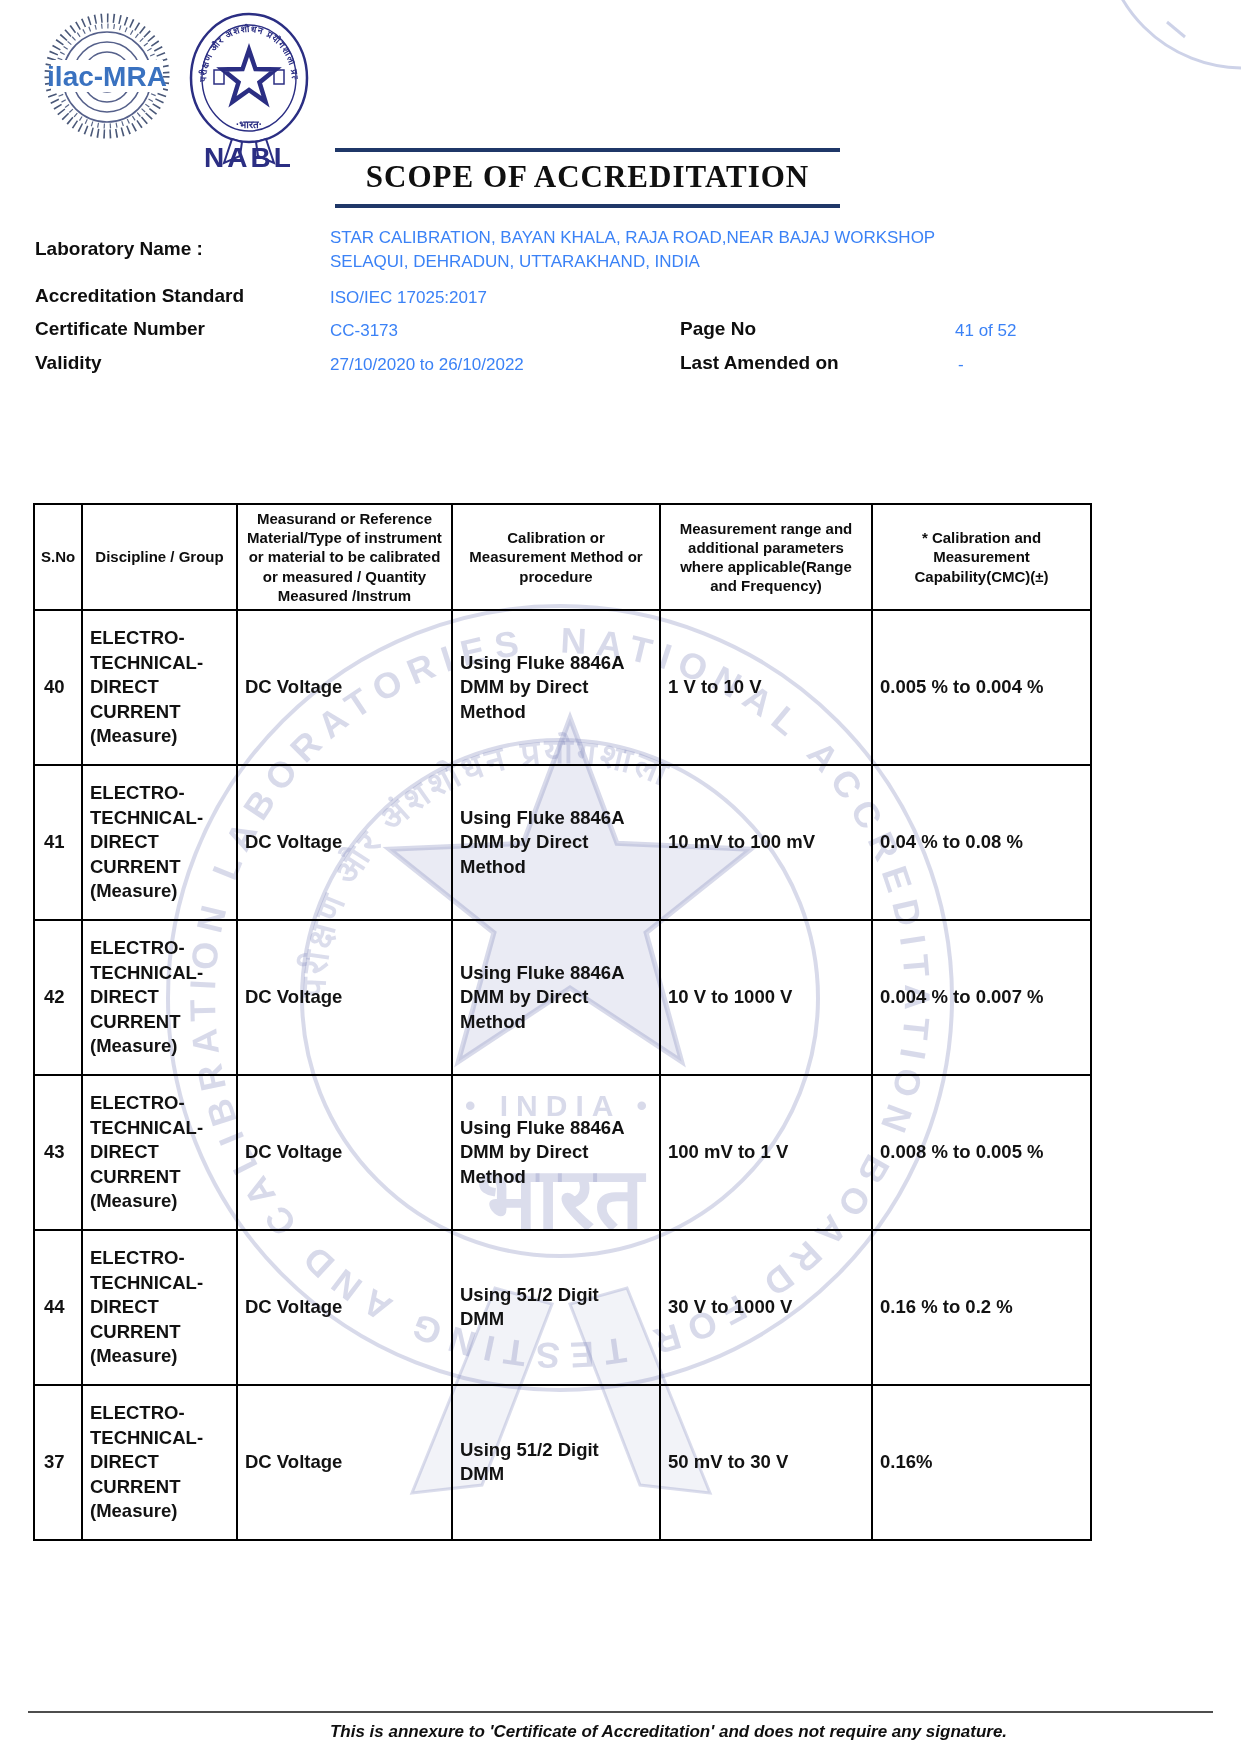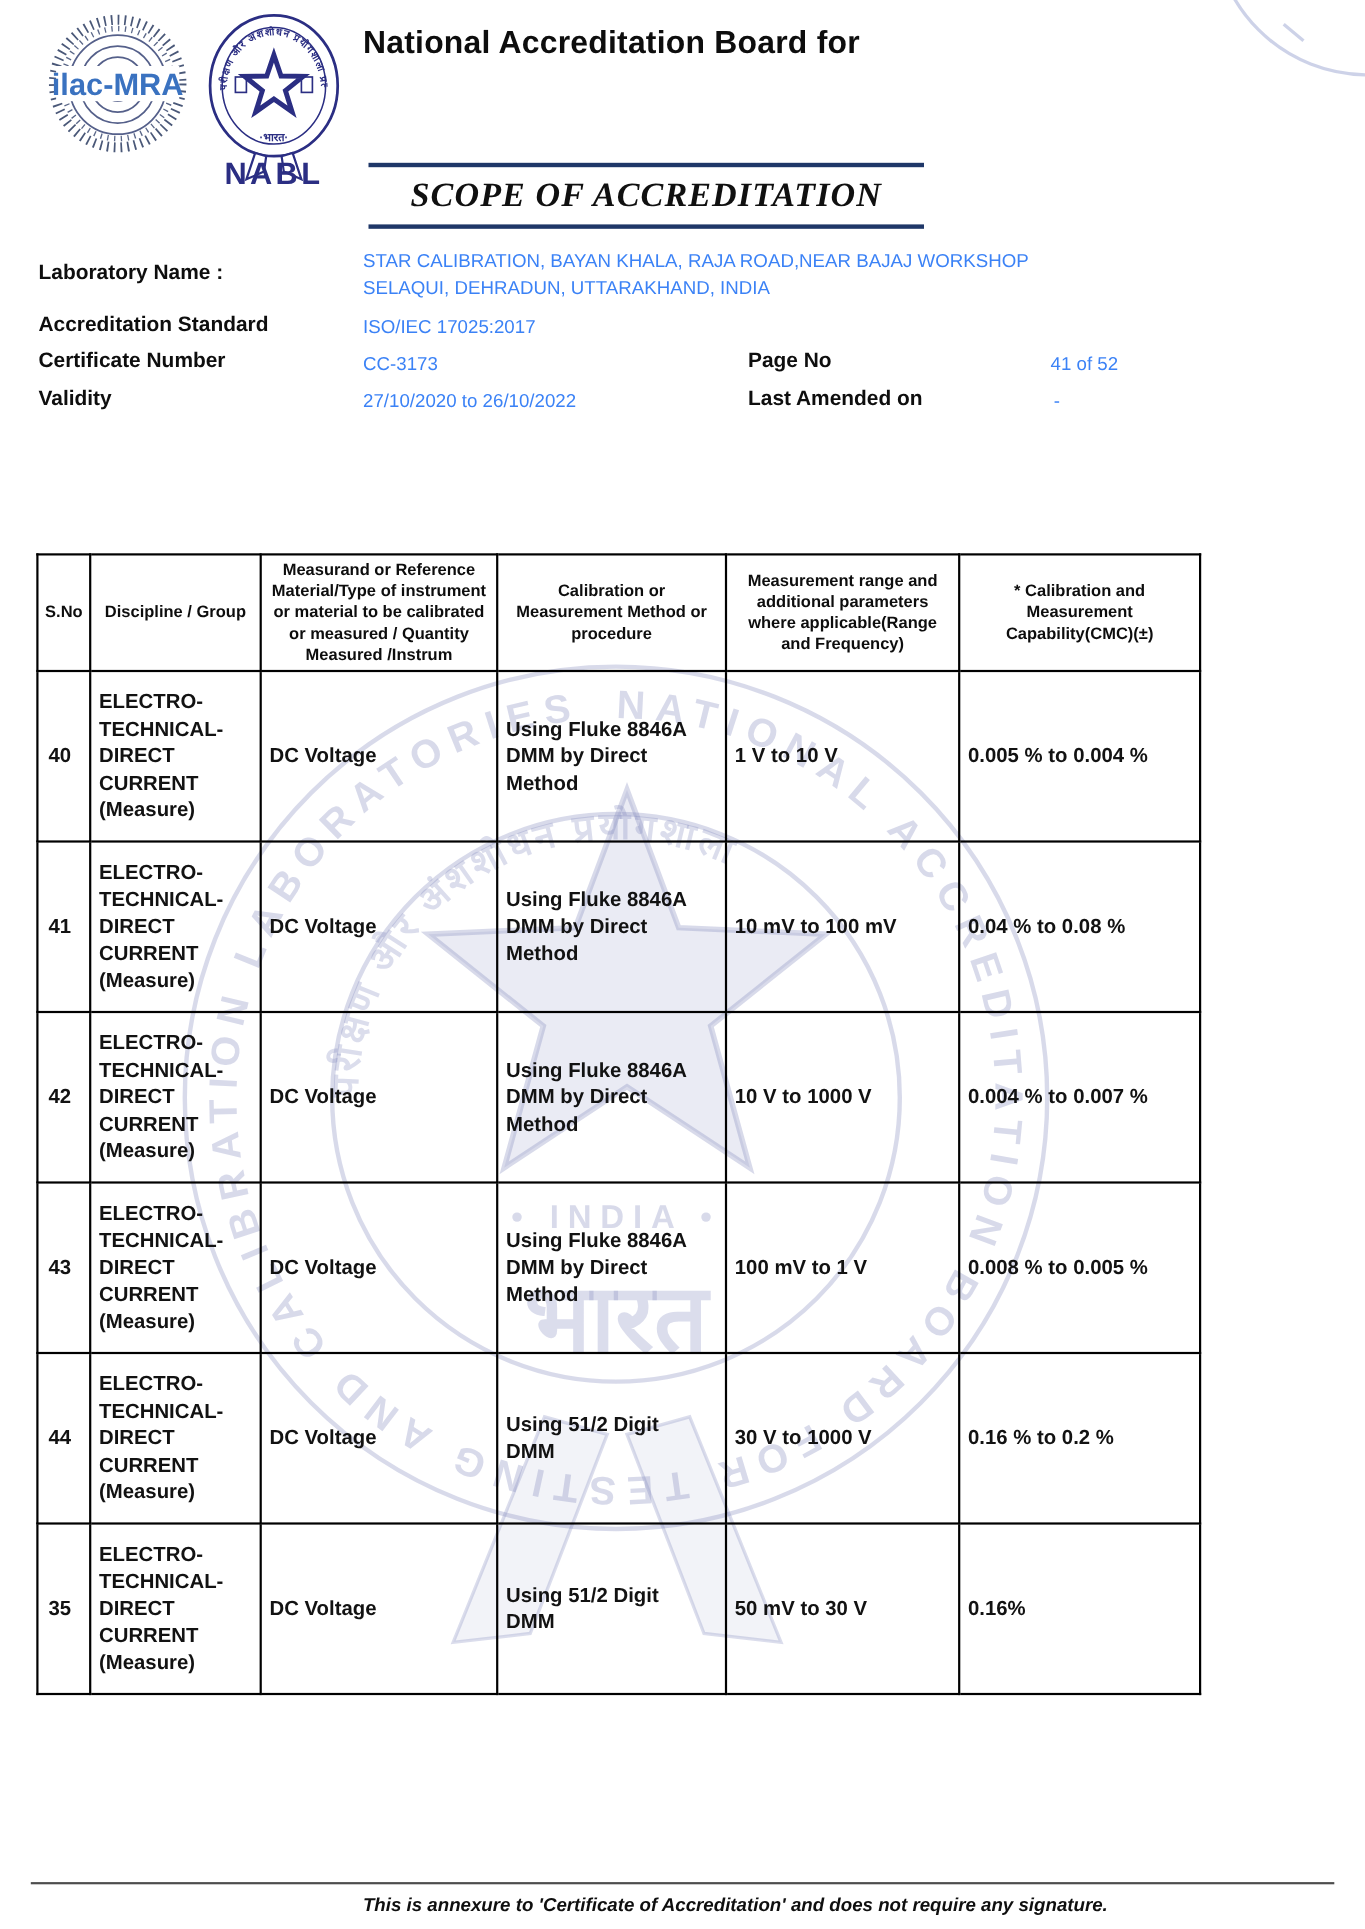--- a/index.html
+++ b/index.html
@@ -26,21 +26,20 @@
     position:absolute;left:330px;top:22px;width:620px;
     font-size:29px;font-weight:bold;line-height:1.18;color:#0d0d0d;
     letter-spacing:0.2px;
   }
   .scope-box{
     position:absolute;left:335px;top:148px;width:505px;
     border-top:4px solid var(--navy);
     border-bottom:4px solid var(--navy);
     padding:7px 0 9px 0;
     text-align:center;
-    font-style:italic;
   }
   .scope-box span{
     font-family:"Liberation Serif", serif;
     font-weight:bold;font-size:31px;letter-spacing:1px;color:#101010;
     white-space:nowrap;
   }
   
   .lbl{position:absolute;font-weight:bold;font-size:19px;color:#0e0e0e;white-space:nowrap;}
   .val{position:absolute;font-size:17px;color:#3b82f6;white-space:pre-line;line-height:1.42;}
   
@@ -132,21 +131,20 @@
     <polygon points="65,44 71.5,63.1 91.6,63.4 75.5,76.4 81.5,95.7 65,84 48.5,95.7 54.5,76.4 38.4,63.4 58.5,63.1" fill="#ffffff" stroke="#2b2e83" stroke-width="4.5" stroke-linejoin="miter"></polygon>
     <rect x="30" y="64" width="10" height="14" fill="none" stroke="#2b2e83" stroke-width="1.5"></rect>
     <rect x="90" y="64" width="10" height="14" fill="none" stroke="#2b2e83" stroke-width="1.5"></rect>
     <text x="65" y="122" text-anchor="middle" font-size="10" font-weight="bold" fill="#2b2e83" font-family="Liberation Sans, sans-serif">·भारत·</text>
     <polygon points="48,133 40,157 56,150 58,136" fill="#ffffff" stroke="#2b2e83" stroke-width="2"></polygon>
     <polygon points="82,133 90,157 74,150 72,136" fill="#ffffff" stroke="#2b2e83" stroke-width="2"></polygon>
     <text x="65" y="161" text-anchor="middle" font-size="28" font-weight="bold" letter-spacing="3" fill="#2b2e83" font-family="Liberation Sans, sans-serif">NABL</text>
   </svg>
 
   <div class="org-title">
-    <div>National Accreditation Board for</div>
   </div>
 
   <div class="scope-box">
     <span>SCOPE OF ACCREDITATION</span>
   </div>
 
   <div class="lbl" style="left:35px;top:238px;">Laboratory Name :</div>
   <div class="val" style="left:330px;top:226px;">STAR CALIBRATION, BAYAN KHALA, RAJA ROAD,NEAR BAJAJ WORKSHOP
 SELAQUI, DEHRADUN, UTTARAKHAND, INDIA</div>
   <div class="lbl" style="left:35px;top:285px;">Accreditation Standard</div>
@@ -243,21 +241,21 @@
 DIRECT
 CURRENT
 (Measure)</td>
         <td>DC Voltage</td>
         <td>Using 51/2 Digit
 DMM</td>
         <td>30 V to 1000 V</td>
         <td>0.16 % to 0.2 %</td>
       </tr>
       <tr>
-        <td class="c-sno">35</td>
+        <td class="c-sno">37</td>
         <td>ELECTRO-
 TECHNICAL-
 DIRECT
 CURRENT
 (Measure)</td>
         <td>DC Voltage</td>
         <td>Using 51/2 Digit
 DMM</td>
         <td>50 mV to 30 V</td>
         <td>0.16%</td>

